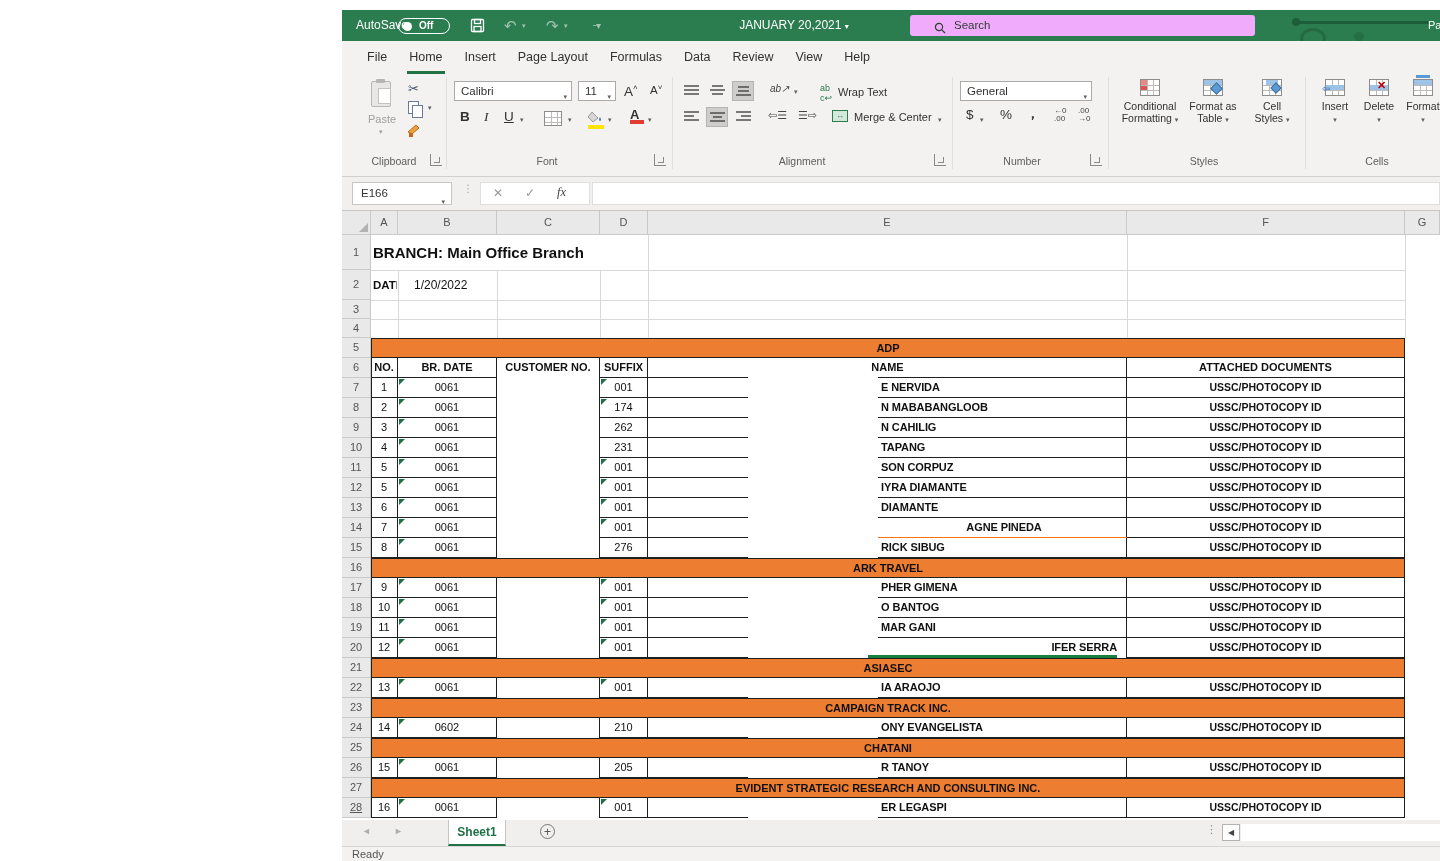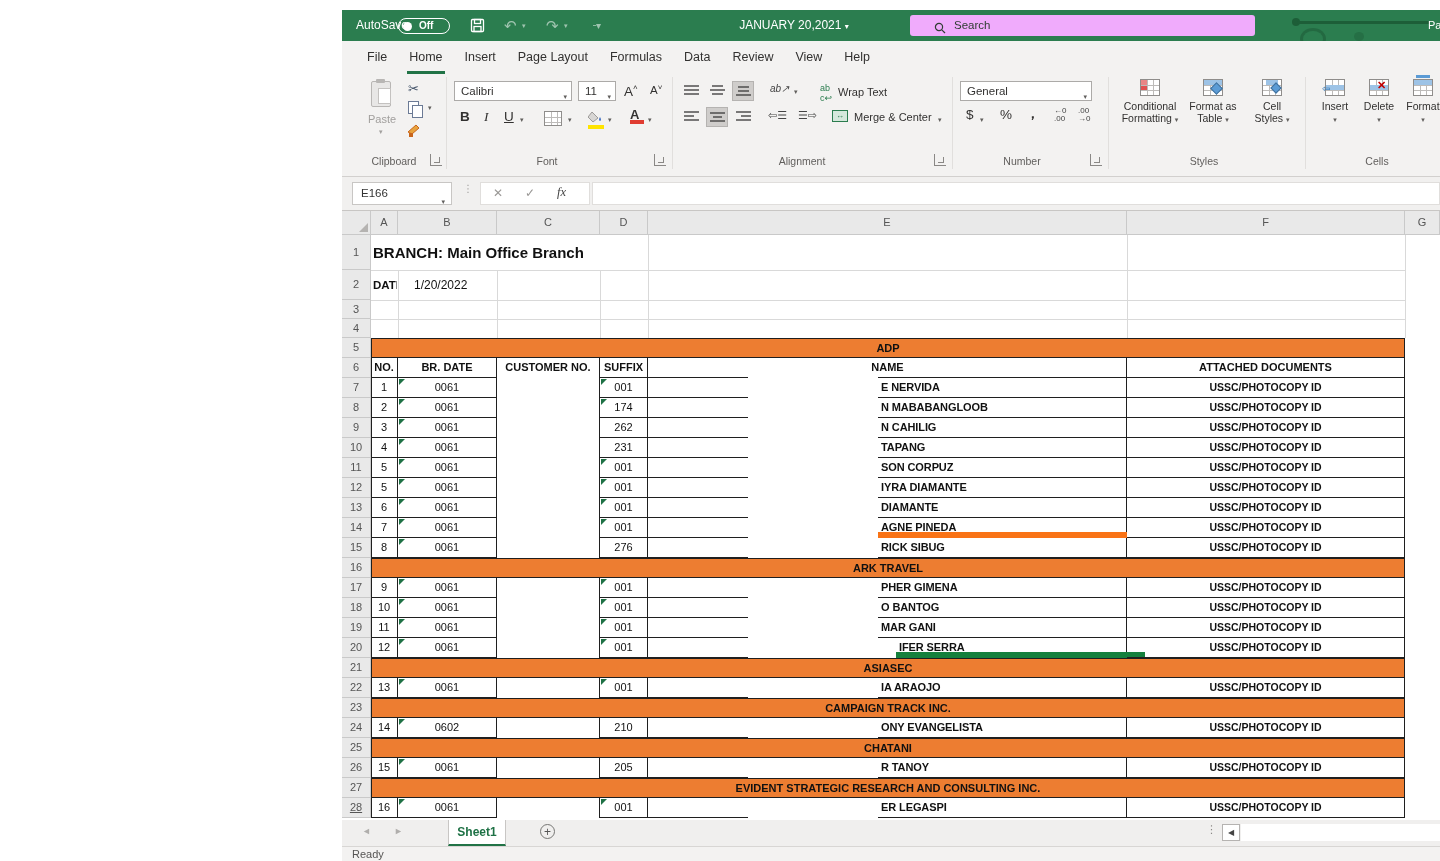--- a/index.html
+++ b/index.html
@@ -423,21 +423,21 @@
         <div class="abs" style="left:0;top:0;width:100px;height:20px;border-bottom:1px solid #1f1f1f;box-sizing:border-box;"></div>
         <div class="abs nameTxt" style="left:230px;top:0;width:249px;height:20px;border-bottom:1px solid #1f1f1f;box-sizing:border-box;text-align:left;padding-left:3px;line-height:18px;">DIAMANTE</div>
       </div>
       <div class="abs cell bdr docTxt" style="left: 785px; top: 287px; width: 278px; height: 20px; line-height: 18px;">USSC/PHOTOCOPY ID</div>
       <div class="abs cell bdr" style="left: 29px; top: 307px; width: 27px; height: 20px; line-height: 18px;">7</div>
       <div class="abs cell bdr" style="left: 56px; top: 307px; width: 99px; height: 20px; line-height: 18px;">0061<div class="tri"></div></div>
       <div class="abs cell bdr-r" style="left: 155px; top: 307px; width: 103px; height: 20px;"></div>
       <div class="abs cell bdr" style="left: 258px; top: 307px; width: 48px; height: 20px; line-height: 18px;">001<div class="tri"></div></div>
       <div class="abs cell bdr-r" style="left: 306px; top: 307px; width: 479px; height: 20px;">
         <div class="abs" style="left:0;top:0;width:100px;height:20px;border-bottom:1px solid #1f1f1f;box-sizing:border-box;"></div>
-        <div class="abs nameTxt" style="left:230px;top:0;width:249px;height:20px;border-bottom:6px solid #f97316;box-sizing:border-box;text-align:left;padding-left:3px;line-height:18px;">AGNE PINEDA</div>
+        <div class="abs nameTxt" style="left:230px;top:0;width:249px;height:20px;border-bottom:1px solid #f97316;box-sizing:border-box;text-align:center;padding-left:3px;line-height:18px;">AGNE PINEDA</div>
       </div>
       <div class="abs cell bdr docTxt" style="left: 785px; top: 307px; width: 278px; height: 20px; line-height: 18px;">USSC/PHOTOCOPY ID</div>
       <div class="abs cell bdr" style="left: 29px; top: 327px; width: 27px; height: 20px; line-height: 18px;">8</div>
       <div class="abs cell bdr" style="left: 56px; top: 327px; width: 99px; height: 20px; line-height: 18px;">0061<div class="tri"></div></div>
       <div class="abs cell bdr-r" style="left: 155px; top: 327px; width: 103px; height: 20px;"></div>
       <div class="abs cell bdr" style="left: 258px; top: 327px; width: 48px; height: 20px; line-height: 18px;">276</div>
       <div class="abs cell bdr-r" style="left: 306px; top: 327px; width: 479px; height: 20px;">
         <div class="abs" style="left:0;top:0;width:100px;height:20px;border-bottom:1px solid #1f1f1f;box-sizing:border-box;"></div>
         <div class="abs nameTxt" style="left:230px;top:0;width:249px;height:20px;border-bottom:1px solid #1f1f1f;box-sizing:border-box;text-align:left;padding-left:3px;line-height:18px;">RICK SIBUG</div>
       </div>
@@ -469,21 +469,21 @@
         <div class="abs" style="left:0;top:0;width:100px;height:20px;border-bottom:1px solid #1f1f1f;box-sizing:border-box;"></div>
         <div class="abs nameTxt" style="left:230px;top:0;width:249px;height:20px;border-bottom:1px solid #1f1f1f;box-sizing:border-box;text-align:left;padding-left:3px;line-height:18px;">MAR GANI</div>
       </div>
       <div class="abs cell bdr docTxt" style="left: 785px; top: 407px; width: 278px; height: 20px; line-height: 18px;">USSC/PHOTOCOPY ID</div>
       <div class="abs cell bdr" style="left: 29px; top: 427px; width: 27px; height: 20px; line-height: 18px;">12</div>
       <div class="abs cell bdr" style="left: 56px; top: 427px; width: 99px; height: 20px; line-height: 18px;">0061<div class="tri"></div></div>
       <div class="abs cell bdr-r" style="left: 155px; top: 427px; width: 103px; height: 20px;"></div>
       <div class="abs cell bdr" style="left: 258px; top: 427px; width: 48px; height: 20px; line-height: 18px;">001<div class="tri"></div></div>
       <div class="abs cell bdr-r" style="left: 306px; top: 427px; width: 479px; height: 20px;">
         <div class="abs" style="left:0;top:0;width:100px;height:20px;border-bottom:1px solid #1f1f1f;box-sizing:border-box;"></div>
-        <div class="abs nameTxt" style="left:248px;top:0;width:249px;height:20px;border-bottom:6px solid #15803d;box-sizing:border-box;text-align:left;padding-left:3px;line-height:18px;">IFER SERRA</div>
+        <div class="abs nameTxt" style="left:220px;top:0;width:249px;height:20px;border-bottom:3px solid #15803d;box-sizing:border-box;text-align:right;padding-left:3px;line-height:18px;">IFER SERRA</div>
       </div>
       <div class="abs cell bdr docTxt" style="left: 785px; top: 427px; width: 278px; height: 20px; line-height: 18px;">USSC/PHOTOCOPY ID</div>
       <div class="abs band" style="left: 29px; top: 447px; width: 1034px; height: 20px;">ASIASEC</div>
       <div class="abs cell bdr" style="left: 29px; top: 467px; width: 27px; height: 20px; line-height: 18px;">13</div>
       <div class="abs cell bdr" style="left: 56px; top: 467px; width: 99px; height: 20px; line-height: 18px;">0061<div class="tri"></div></div>
       <div class="abs cell bdr-r" style="left: 155px; top: 467px; width: 103px; height: 20px;"></div>
       <div class="abs cell bdr" style="left: 258px; top: 467px; width: 48px; height: 20px; line-height: 18px;">001<div class="tri"></div></div>
       <div class="abs cell bdr-r" style="left: 306px; top: 467px; width: 479px; height: 20px;">
         <div class="abs" style="left:0;top:0;width:100px;height:20px;border-bottom:1px solid #1f1f1f;box-sizing:border-box;"></div>
         <div class="abs nameTxt" style="left:230px;top:0;width:249px;height:20px;border-bottom:1px solid #1f1f1f;box-sizing:border-box;text-align:left;padding-left:3px;line-height:18px;">IA ARAOJO</div>

